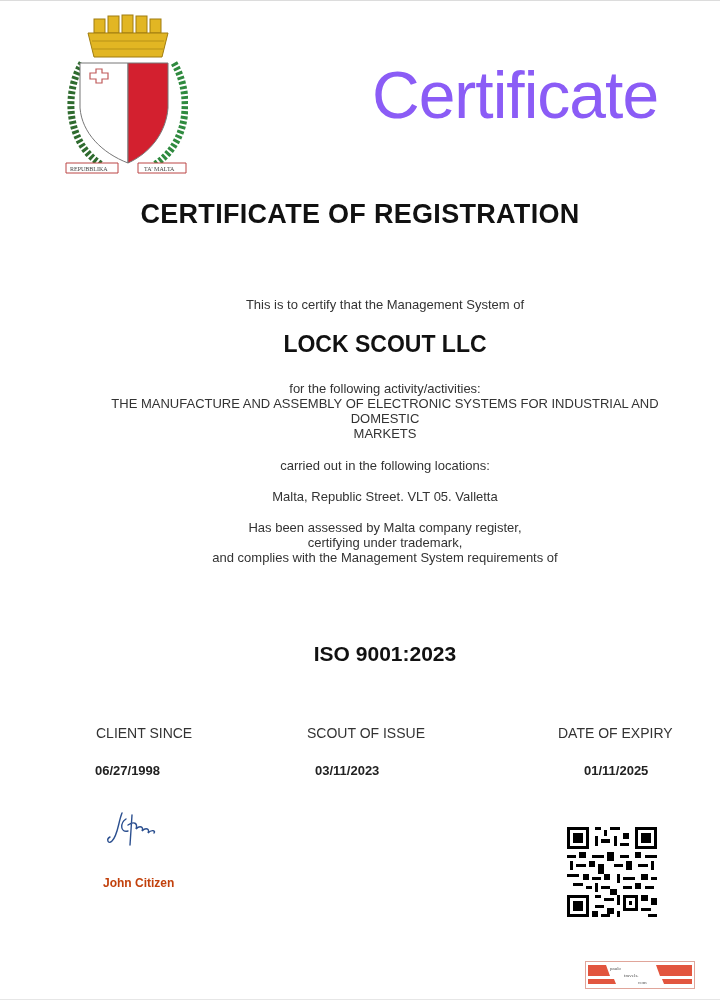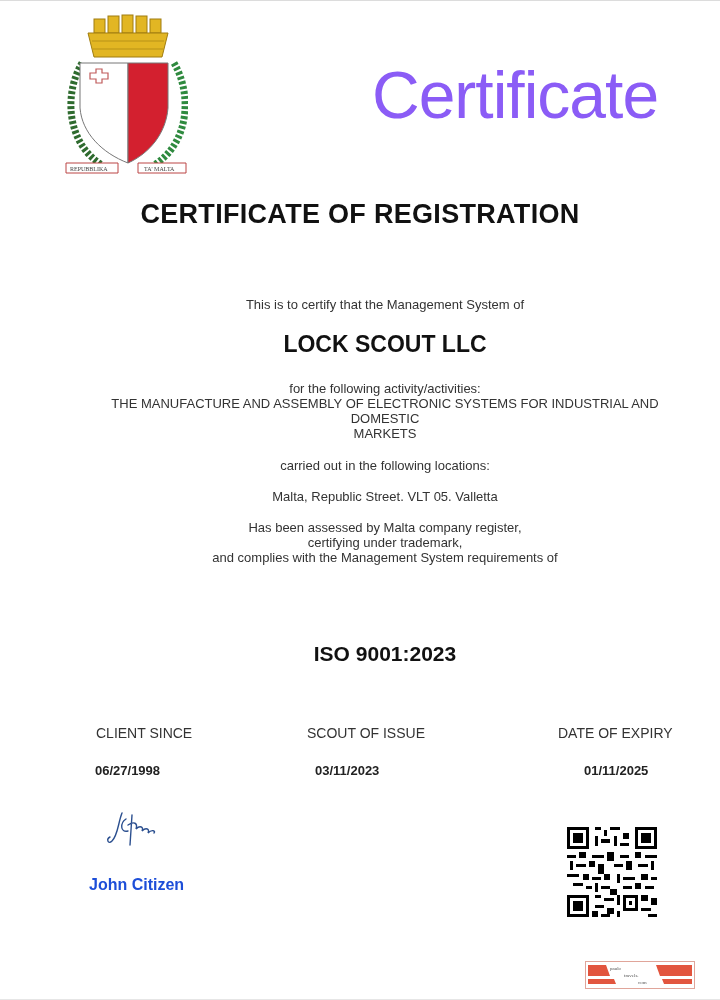--- a/index.html
+++ b/index.html
@@ -11,21 +11,21 @@
   .cert-word { position:absolute; left:372px; top:56px; font-size:66px; 
                color:#8b5cf6; letter-spacing:-1px; }
   .main-title { position:absolute; left:0; width:720px; top:198px; text-align:center;
                 font-size:27px; font-weight:bold; color:#111; letter-spacing:0.3px; }
   .center-text { position:absolute; left:0; width:770px; text-align:center; font-size:13px; color:#333; line-height:15px; }
   .company { position:absolute; left:0; width:770px; top:330px; text-align:center; font-size:23px; font-weight:bold; color:#111; }
   .standard { position:absolute; left:0; width:770px; top:641px; text-align:center; font-size:21px; font-weight:bold; color:#111; }
   .lbl { position:absolute; top:724px; font-size:14px; color:#333; }
   .val { position:absolute; top:762px; font-size:13px; font-weight:bold; color:#222; }
   .sig { position:absolute; left:104px; top:808px; width:60px; height:40px; }
-  .signer { position:absolute; left:89px; top:875px; font-size:16px; font-weight:bold; color:#1d4ed8; }
+  .signer { position:absolute; left:103px; top:875px; font-size:12px; font-weight:bold; color:#c2410c; }
   .qr { position:absolute; left:567px; top:826px; width:90px; height:90px; }
   .wm { position:absolute; left:585px; top:960px; width:108px; height:26px; border:1px solid #e0a59a; background:#fff; }
 </style>
 </head>
 <body>
 
 <div class="page">
 
   <svg class="emblem" viewBox="0 0 130 170">
 

